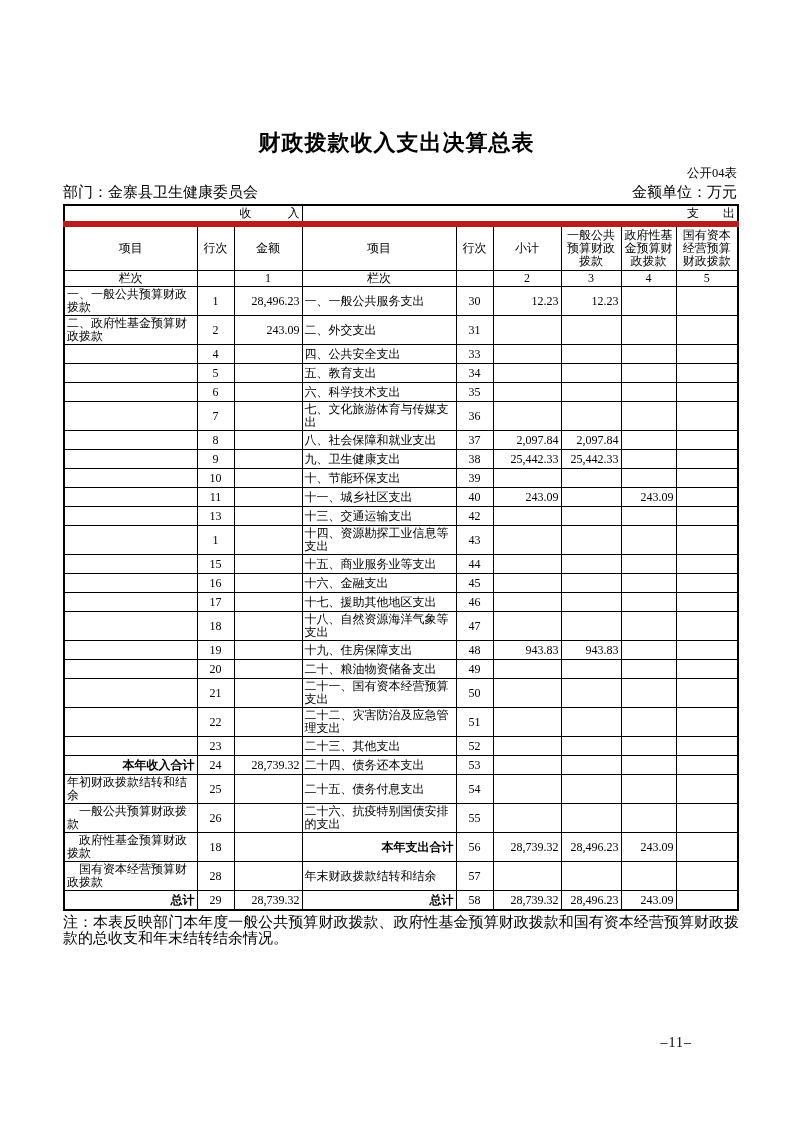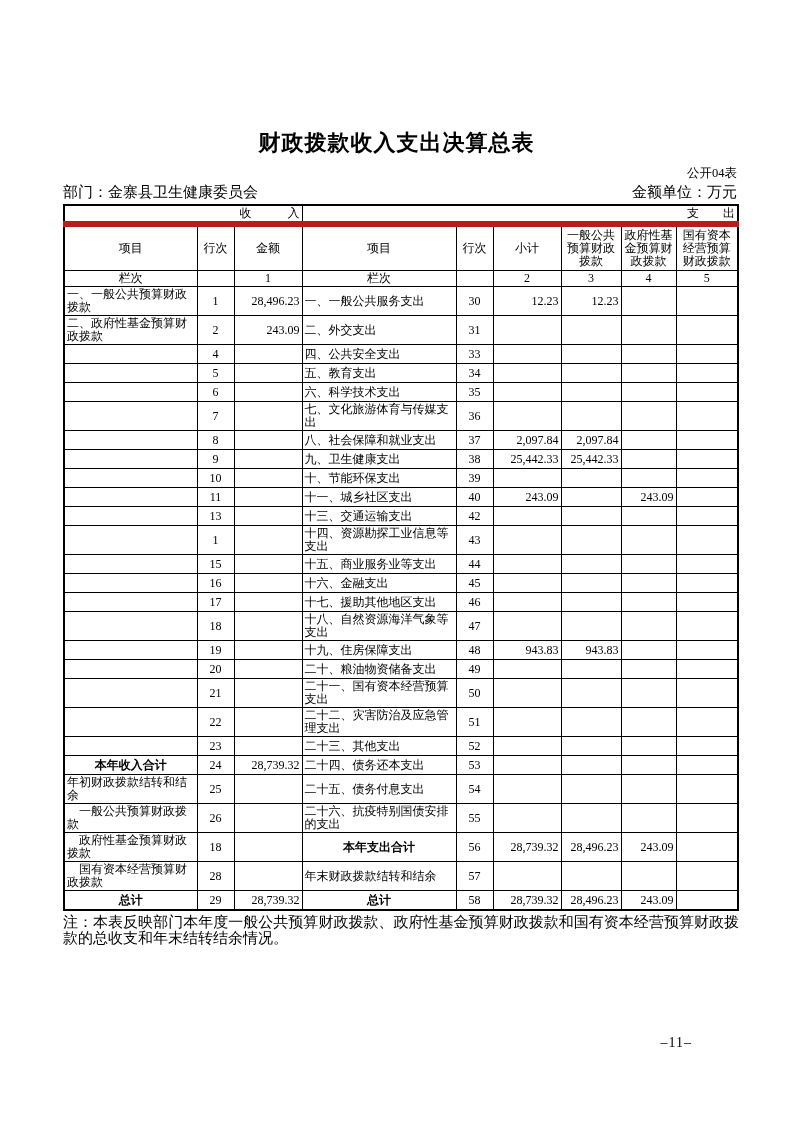--- a/index.html
+++ b/index.html
@@ -40,21 +40,21 @@
     overflow:visible;
     word-break:break-all;
   }
   tr.group-header td{height:13px;text-align:right;border-bottom:6px solid #b91c1c;}
   tr.col-header td{height:41px;text-align:center;}
   tr.lanci td{height:13px;text-align:center;}
   tbody td{height:16px;}
   td.item{text-align:left;}
   td.line{text-align:center;}
   td.num{text-align:right;white-space:nowrap;padding-right:1px;padding-left:0;}
-  td.total{text-align:center;font-weight:bold;}
+  td.total{text-align:right;font-weight:bold;}
   .note{
     width:676px;margin:3px 0 0 63px;
     font-size:15px;line-height:16px;
     text-align:justify;
   }
   .page-num{
     position:absolute;top:991px;right:101px;
     font-size:14px;letter-spacing:1px;
   }
 </style>

